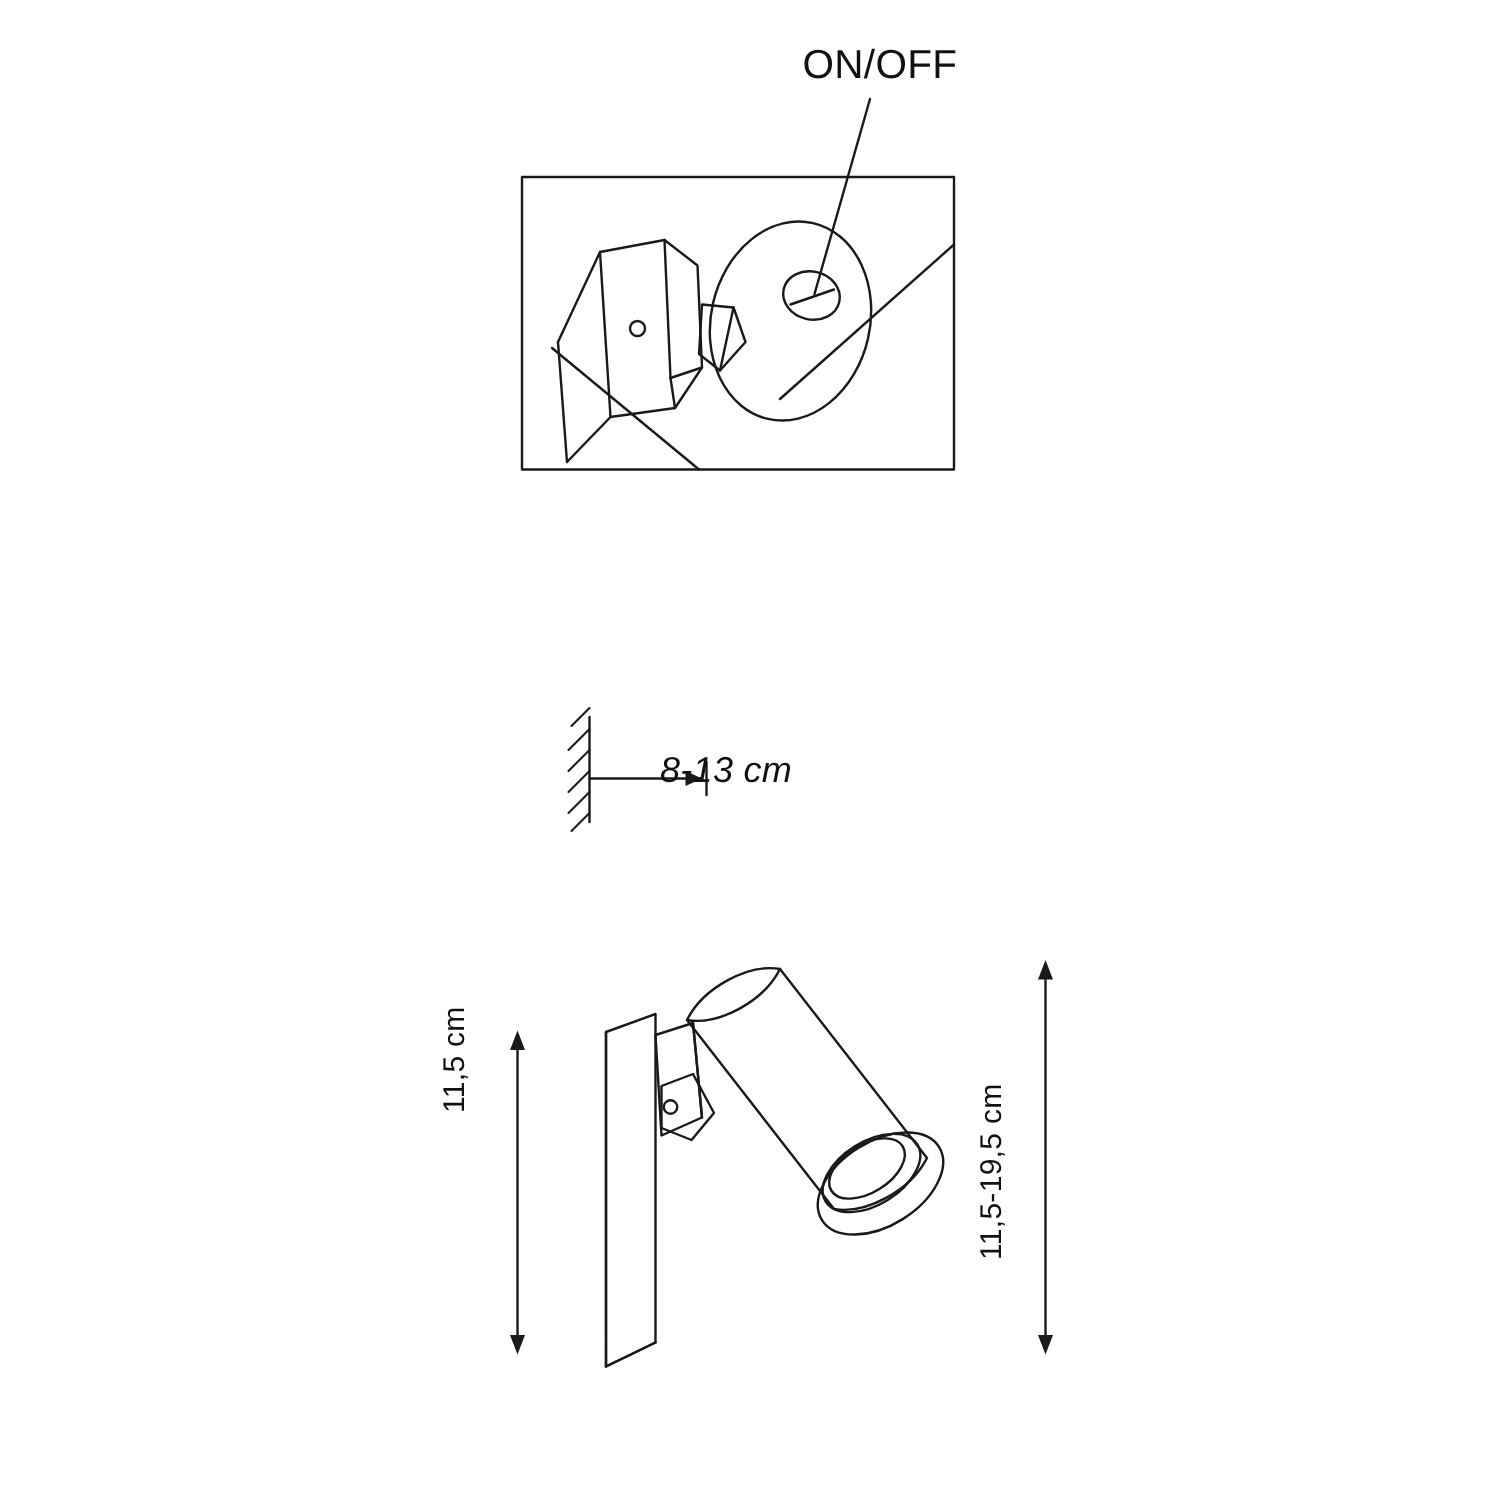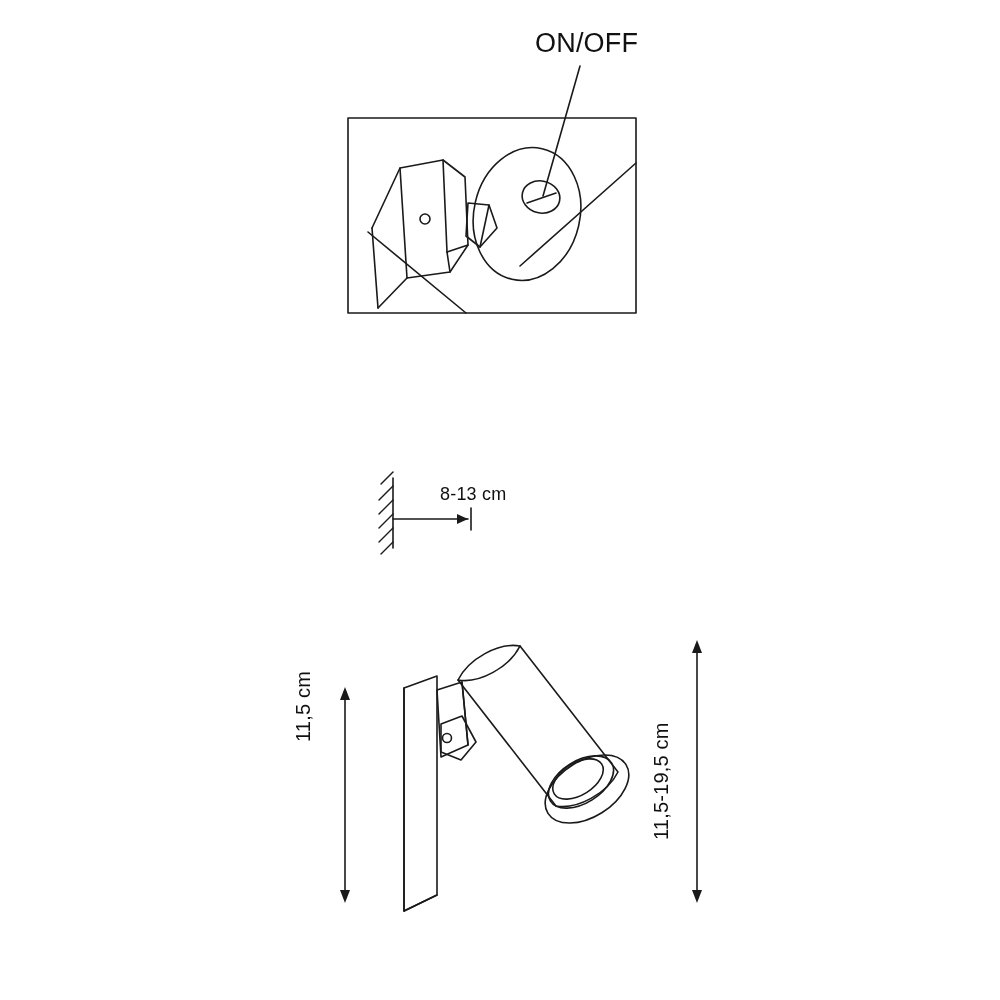--- a/index.html
+++ b/index.html
@@ -25,22 +25,23 @@
     white-space: nowrap;
     letter-spacing: 0.2px;
   }
   #onoff-label {
     left: 535px;
     top: 28px;
     font-size: 27px;
   }
   #dist-label {
     left: 440px;
-    top: 484px;
-    font-size: 18px;
+    top: 500px;
+    font-size: 24px;
+    font-style: italic;
   }
   #height-label {
     left: 292px;
     top: 742px;
     font-size: 20px;
     transform: rotate(-90deg);
     transform-origin: left top;
   }
   #range-label {
     left: 650px;

